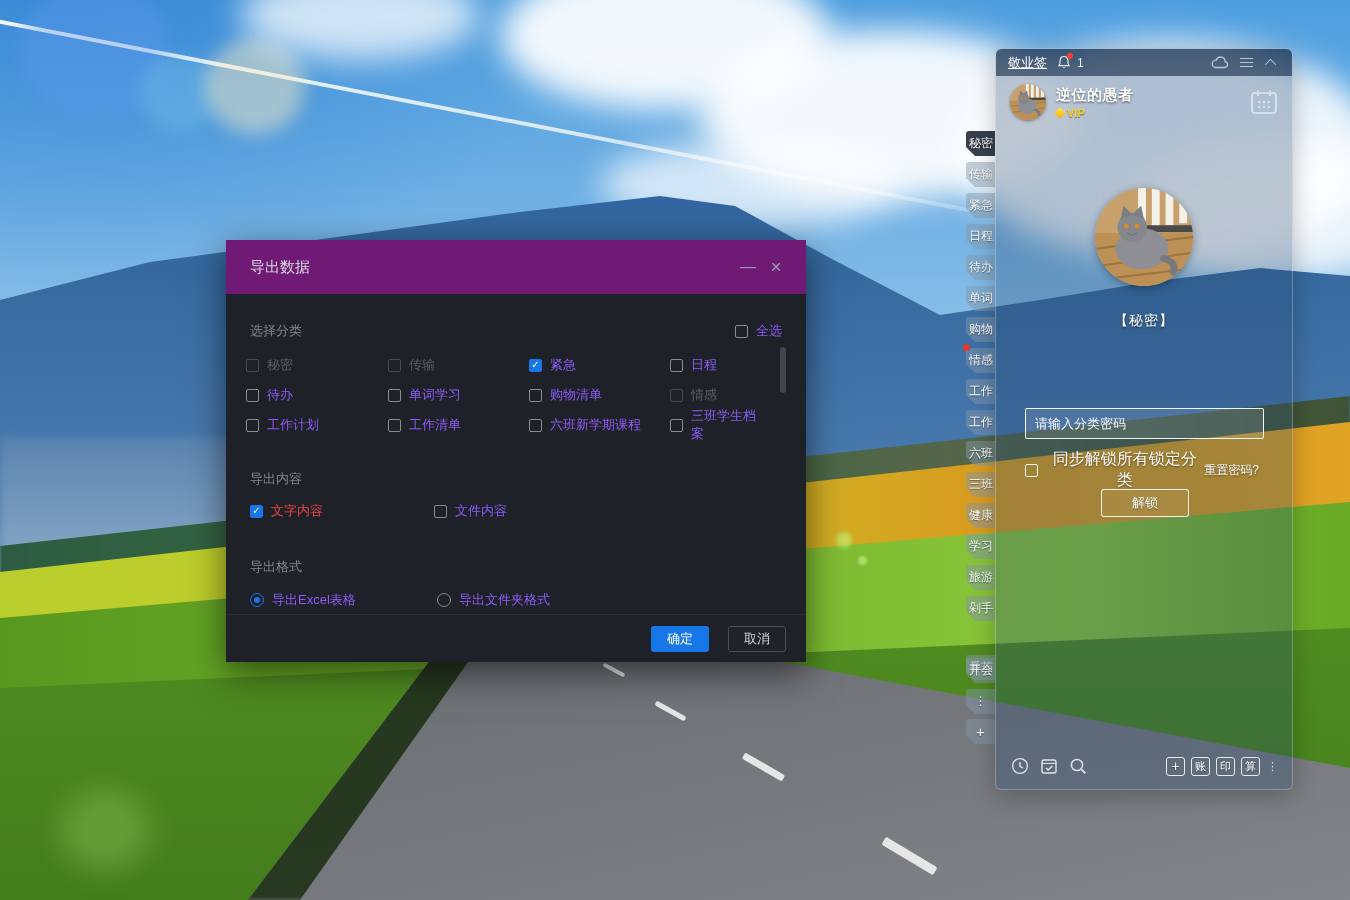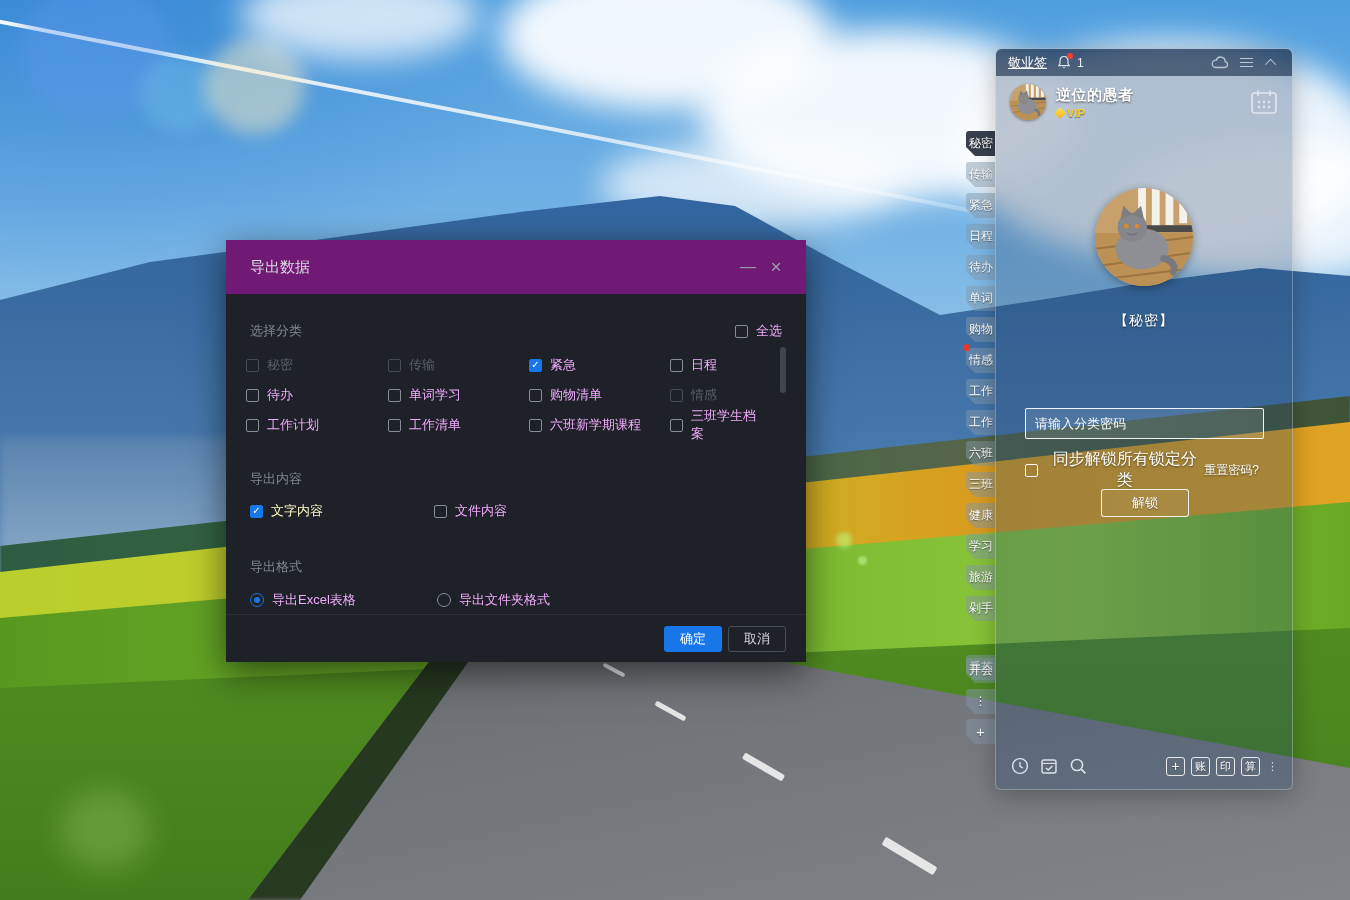--- a/index.html
+++ b/index.html
@@ -57,35 +57,35 @@
   #cat-grid { position:absolute; left:20px; top:63px; width:522px; }
   .cat-item { position:absolute; display:flex; align-items:center; gap:8px; height:16px; }
   .opt { display:flex; align-items:center; gap:8px; }
   .cb { width:13px; height:13px; border:1px solid #888d95; border-radius:2px; flex:0 0 auto;
         display:flex; align-items:center; justify-content:center; font-size:10px; color:transparent; }
   .cb .tick { color:transparent; font-size:10px; line-height:1; }
   .checked .cb { background:#1877e8; border-color:#1877e8; }
   .checked .cb .tick { color:#fff; }
   .disabled .cb { border-color:#474c54; }
   .disabled .lbl { color:#5a5f68; }
-  .lbl { color:#f0abfc; }
-  .lbl.muted { color:#fef9c3; }
+  .lbl { color:#8b5cf6; }
+  .lbl.muted { color:#ef4444; }
   #scrollbar { position:absolute; right:20px; top:53px; width:6px; height:96px; }
   #scroll-thumb { position:absolute; left:0; top:0; width:6px; height:46px; background:#41454c; border-radius:3px; }
   #sec-content-label { position:absolute; left:24px; top:176px; }
   #content-row { position:absolute; left:24px; top:208px; display:flex; }
   #content-row .opt:first-child { width:184px; }
   #sec-format-label { position:absolute; left:24px; top:264px; }
   #format-row { position:absolute; left:24px; top:297px; display:flex; }
   #format-row .opt:first-child { width:187px; }
   .radio { width:14px; height:14px; border:1px solid #888d95; border-radius:50%; position:relative; flex:0 0 auto; }
   .selected .radio { border-color:#1877e8; }
   .selected .radio::after { content:""; position:absolute; left:3px; top:3px; width:6px; height:6px; border-radius:50%; background:#1877e8; }
   #dialog .footer { position:absolute; left:0; right:0; bottom:0; height:48px; border-top:1px solid #2c3036;
-                    display:flex; align-items:center; justify-content:flex-end; gap:6px; padding:0 20px; }
+                    display:flex; align-items:center; justify-content:flex-end; gap:19px; padding:0 20px; }
   .btn { min-width:58px; height:26px; border-radius:3px; font-size:13px; display:flex; align-items:center; justify-content:center; padding:0 12px; }
   .btn.primary { background:#1877e8; color:#fff; }
   .btn.ghost { border:1px solid #4a4e55; color:#d5d8dd; background:transparent; }
 
   
   #panel { position:absolute; left:995px; top:48px; width:298px; height:742px; border-radius:6px;
            background:rgba(38,70,110,.30); border:1px solid rgba(255,255,255,.28); box-shadow:0 6px 24px rgba(0,0,0,.25); color:#fff; }
   #panel-header { height:27px; background:rgba(12,32,62,.58); border-radius:6px 6px 0 0; display:flex; align-items:center; padding:0 10px 0 12px; gap:6px; }
   #app-name { font-size:13px; color:#fff; text-decoration:underline; }
   .bell { position:relative; width:14px; height:15px; margin-left:4px; }

